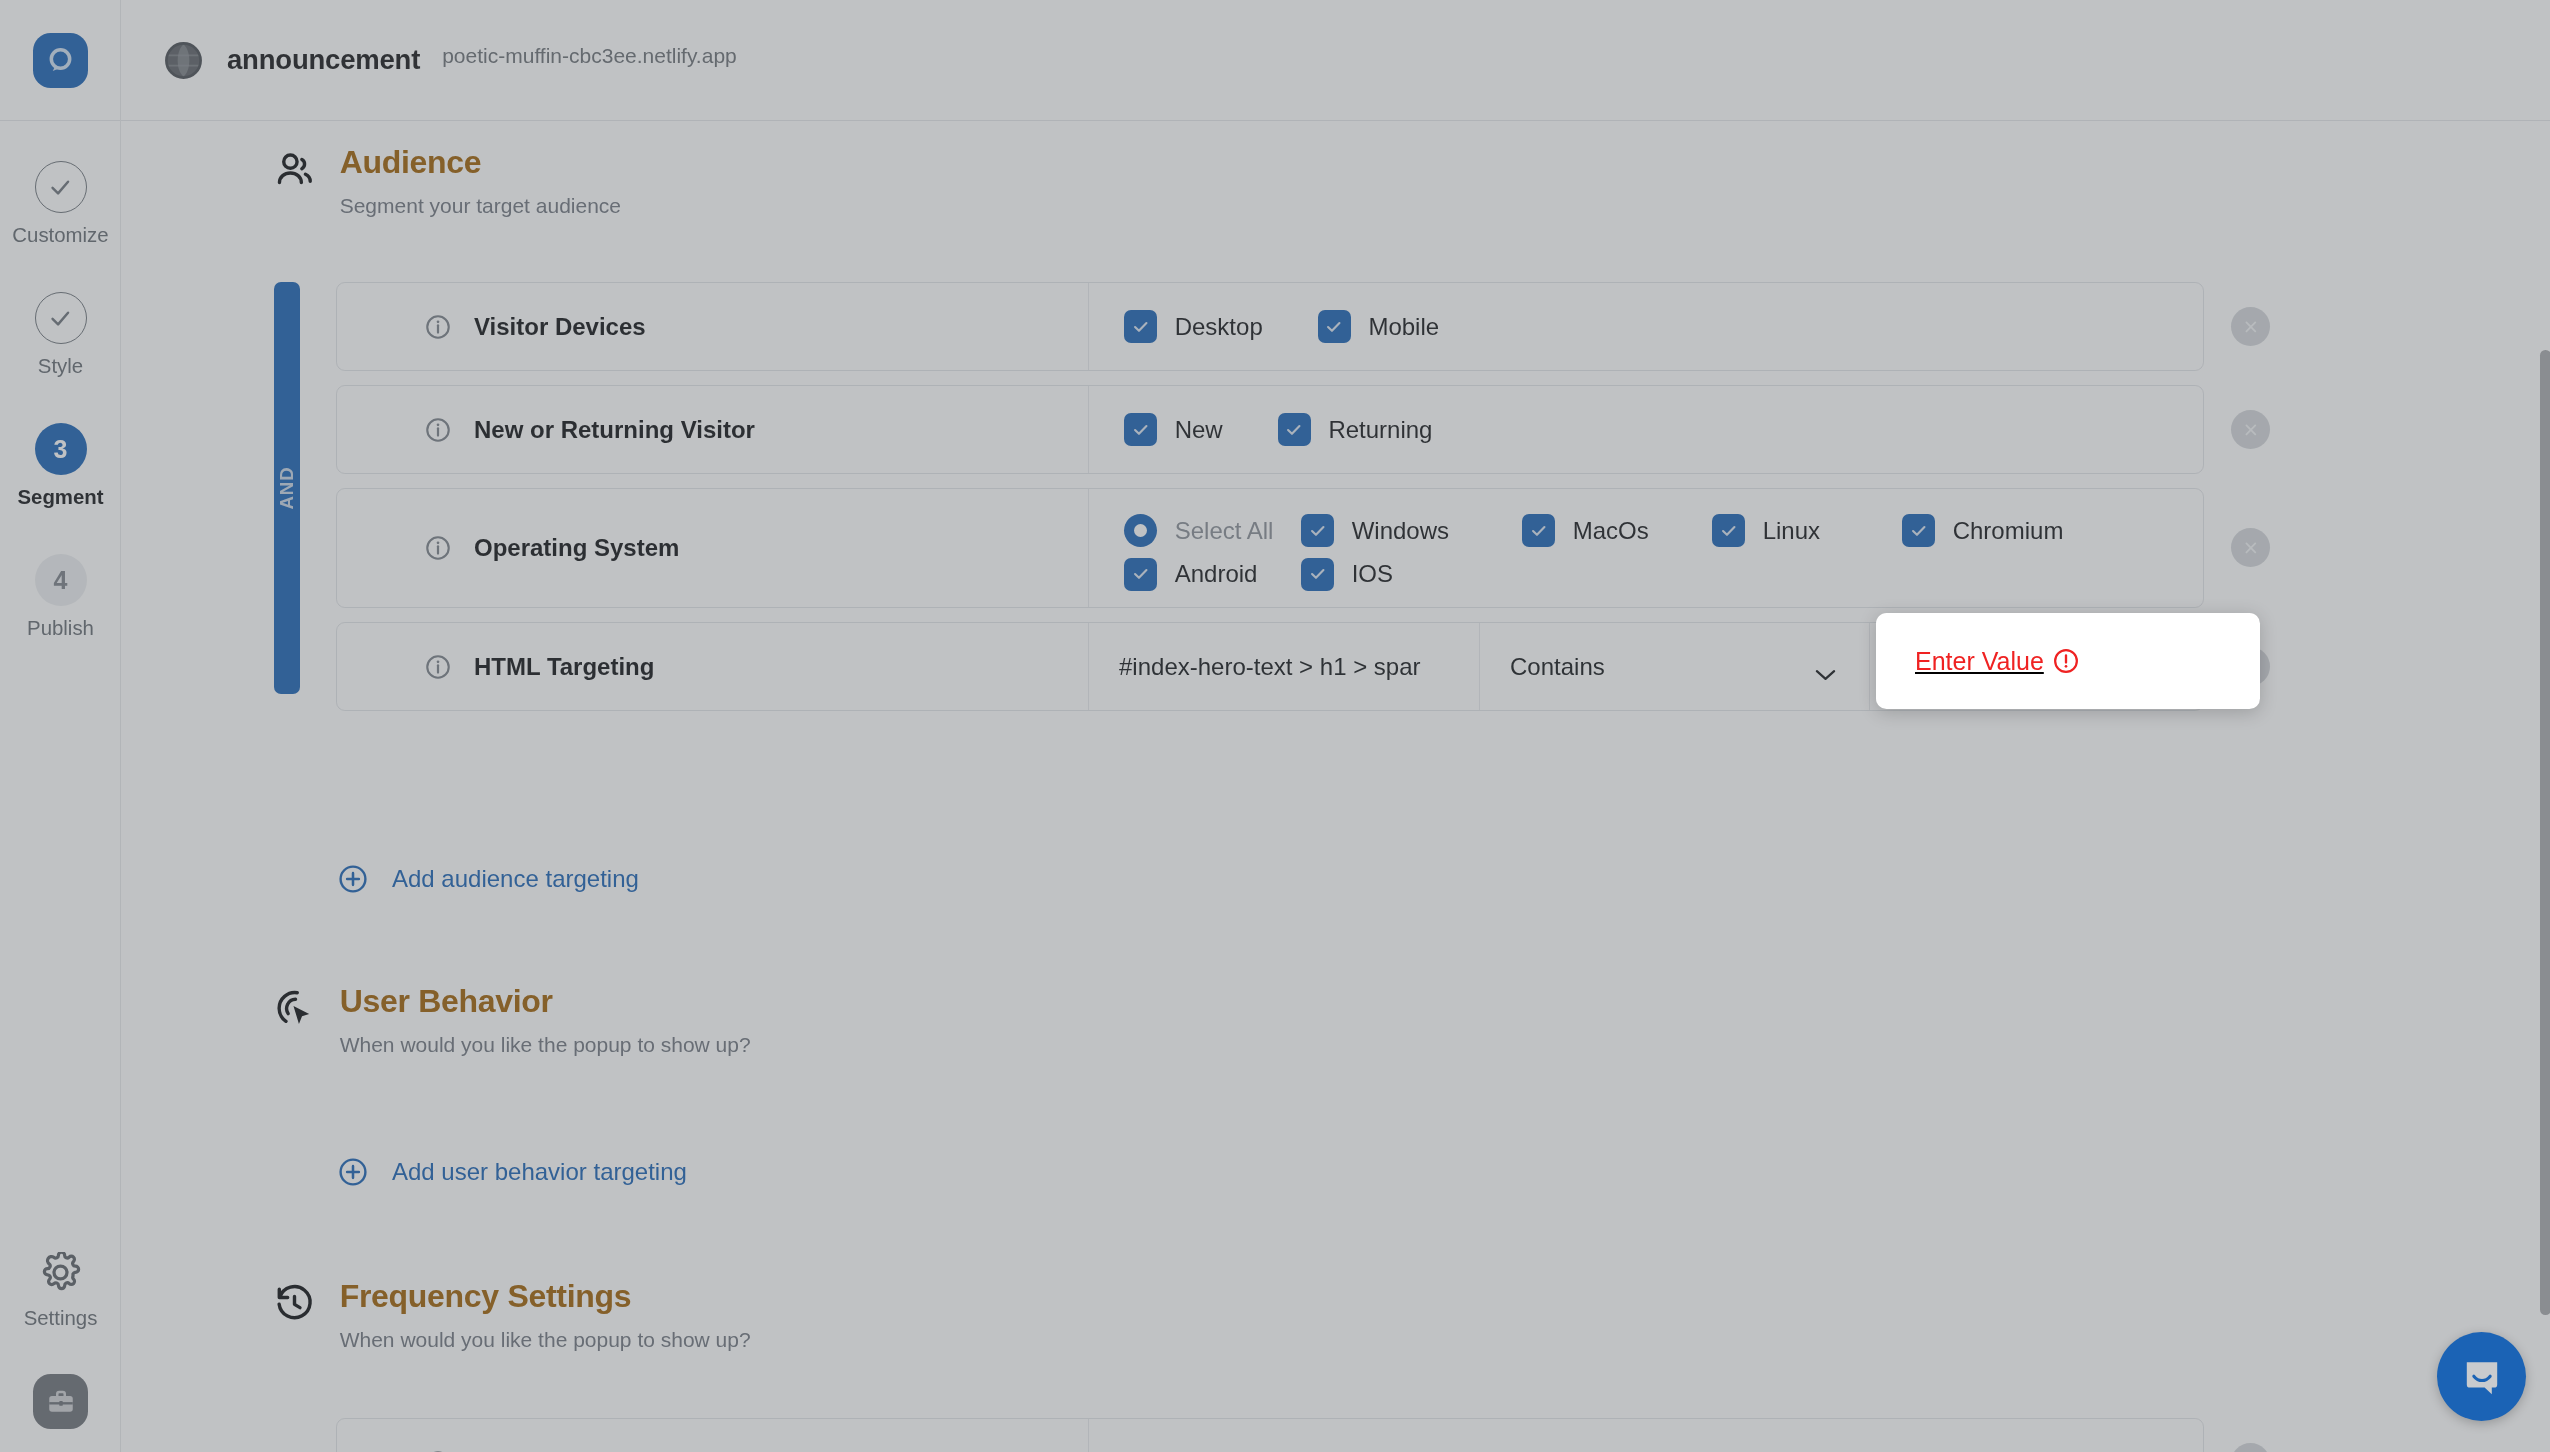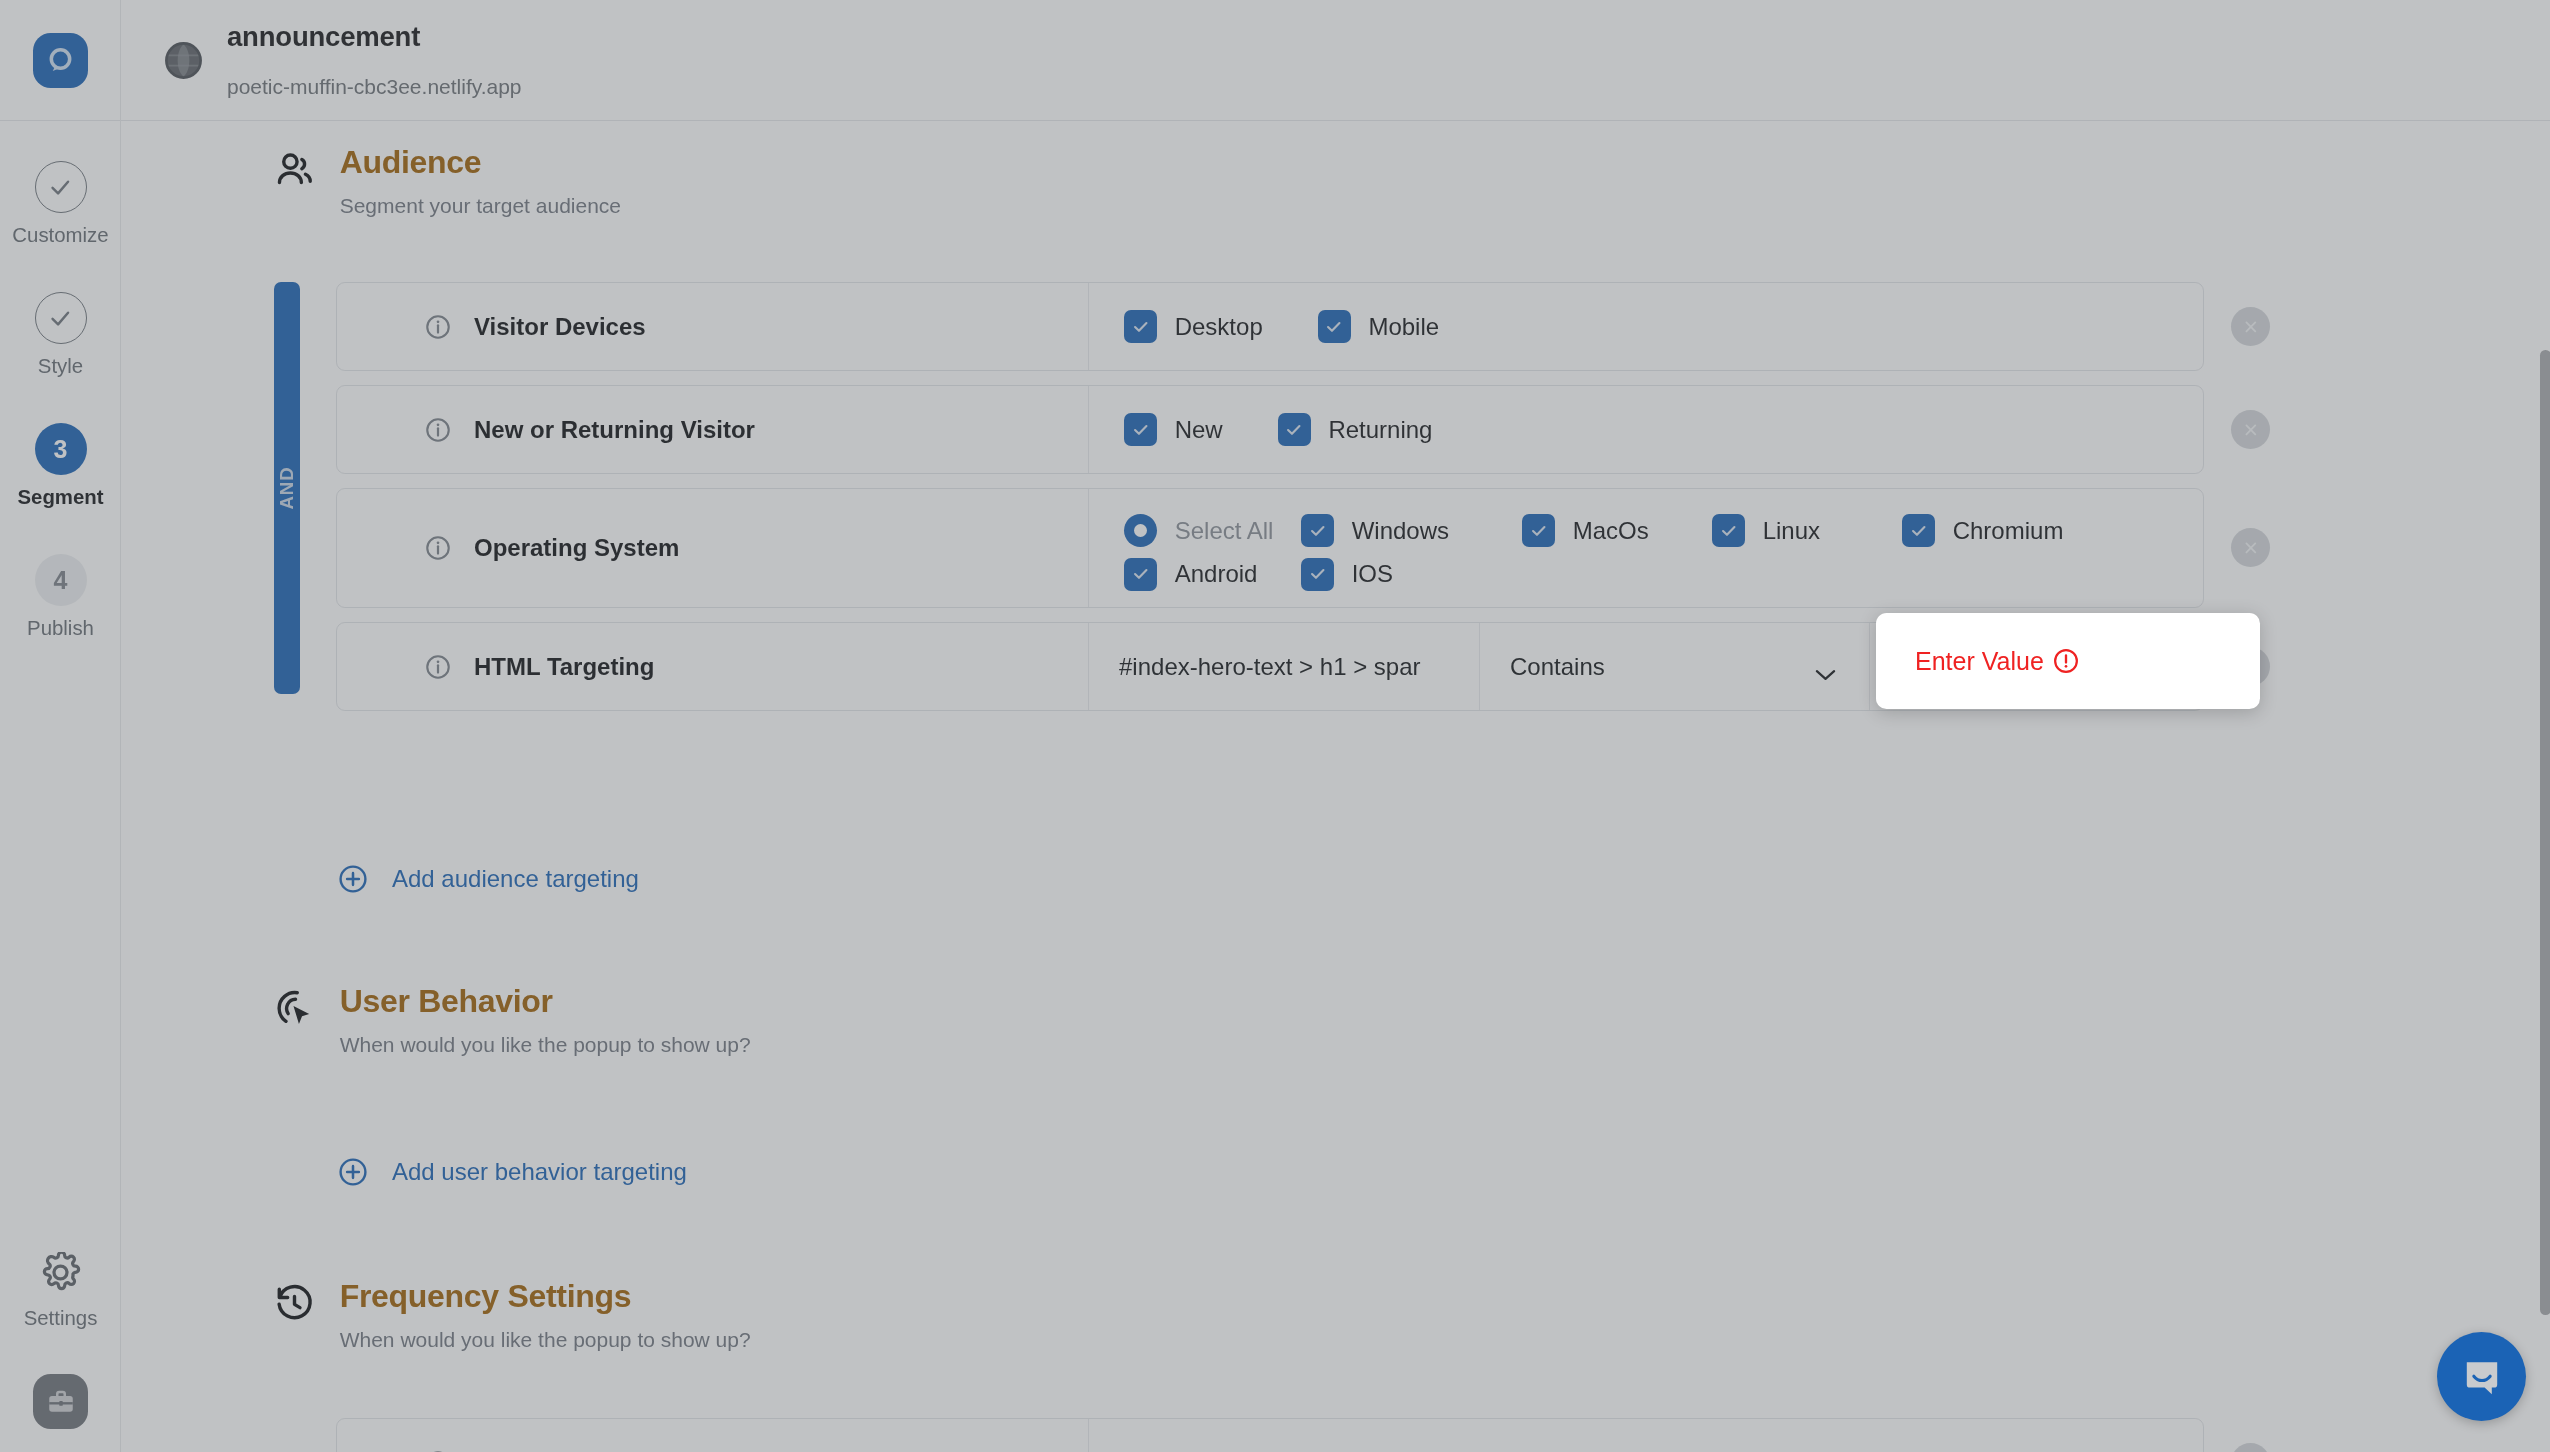--- a/index.html
+++ b/index.html
@@ -21,21 +21,21 @@
   .logo-cell {
     width:121px; height:121px; display:flex; align-items:center; justify-content:center;
     border-right:0.9px solid #e9eaec;
   }
   .logo-sq {
     width:55px; height:55px; border-radius:17.7px; background:#1b63b5;
     display:flex; align-items:center; justify-content:center;
   }
   .site-block { display:flex; align-items:center; gap:23px; padding-left:42px; }
   .globe { width:41px; height:41px; flex:none; }
-  .site-texts { display:flex; flex-direction:column; gap:22px; }
+  .site-texts { display:flex; flex-direction:row; gap:22px; }
   .site-title { font-size:27.5px; font-weight:700; color:#17181a; letter-spacing:-0.2px; }
   .site-url  { font-size:21px; color:#6c7177; }
 
   
   .rail {
     position:absolute; left:0; top:121px; width:121px; height:1331px;
     background:#ffffff; border-right:0.9px solid #e9eaec;
   }
   .rail-step { width:121px; display:flex; flex-direction:column; align-items:center; }
   .step-badge {
@@ -143,21 +143,21 @@
   .dim {
     position:absolute; left:0; top:0; width:2550px; height:1452px;
     background:rgba(90,94,99,0.38); pointer-events:none;
   }
 
   
   .err-pop {
     position:absolute; left:1876px; top:613px; width:384px; height:96px;
     background:#ffffff; border-radius:10.6px;
     box-shadow:0 3.5px 17.7px rgba(0,0,0,0.18);
-    display:flex; align-items:center; padding-left:39px; gap:8px;
+    display:flex; align-items:center; padding-left:39px; gap:8px;text-decoration:underline;
   }
   .err-text { font-size:25px; color:#ef2222; }
   .err-ico { width:28px; height:28px; flex:none; }
 
   
   .intercom {
     position:absolute; left:2437px; top:1332px; width:89px; height:89px;
     border-radius:50%; background:#1b63b5;
     display:flex; align-items:center; justify-content:center;
     box-shadow:0 2.7px 10.6px rgba(0,0,0,0.22);

